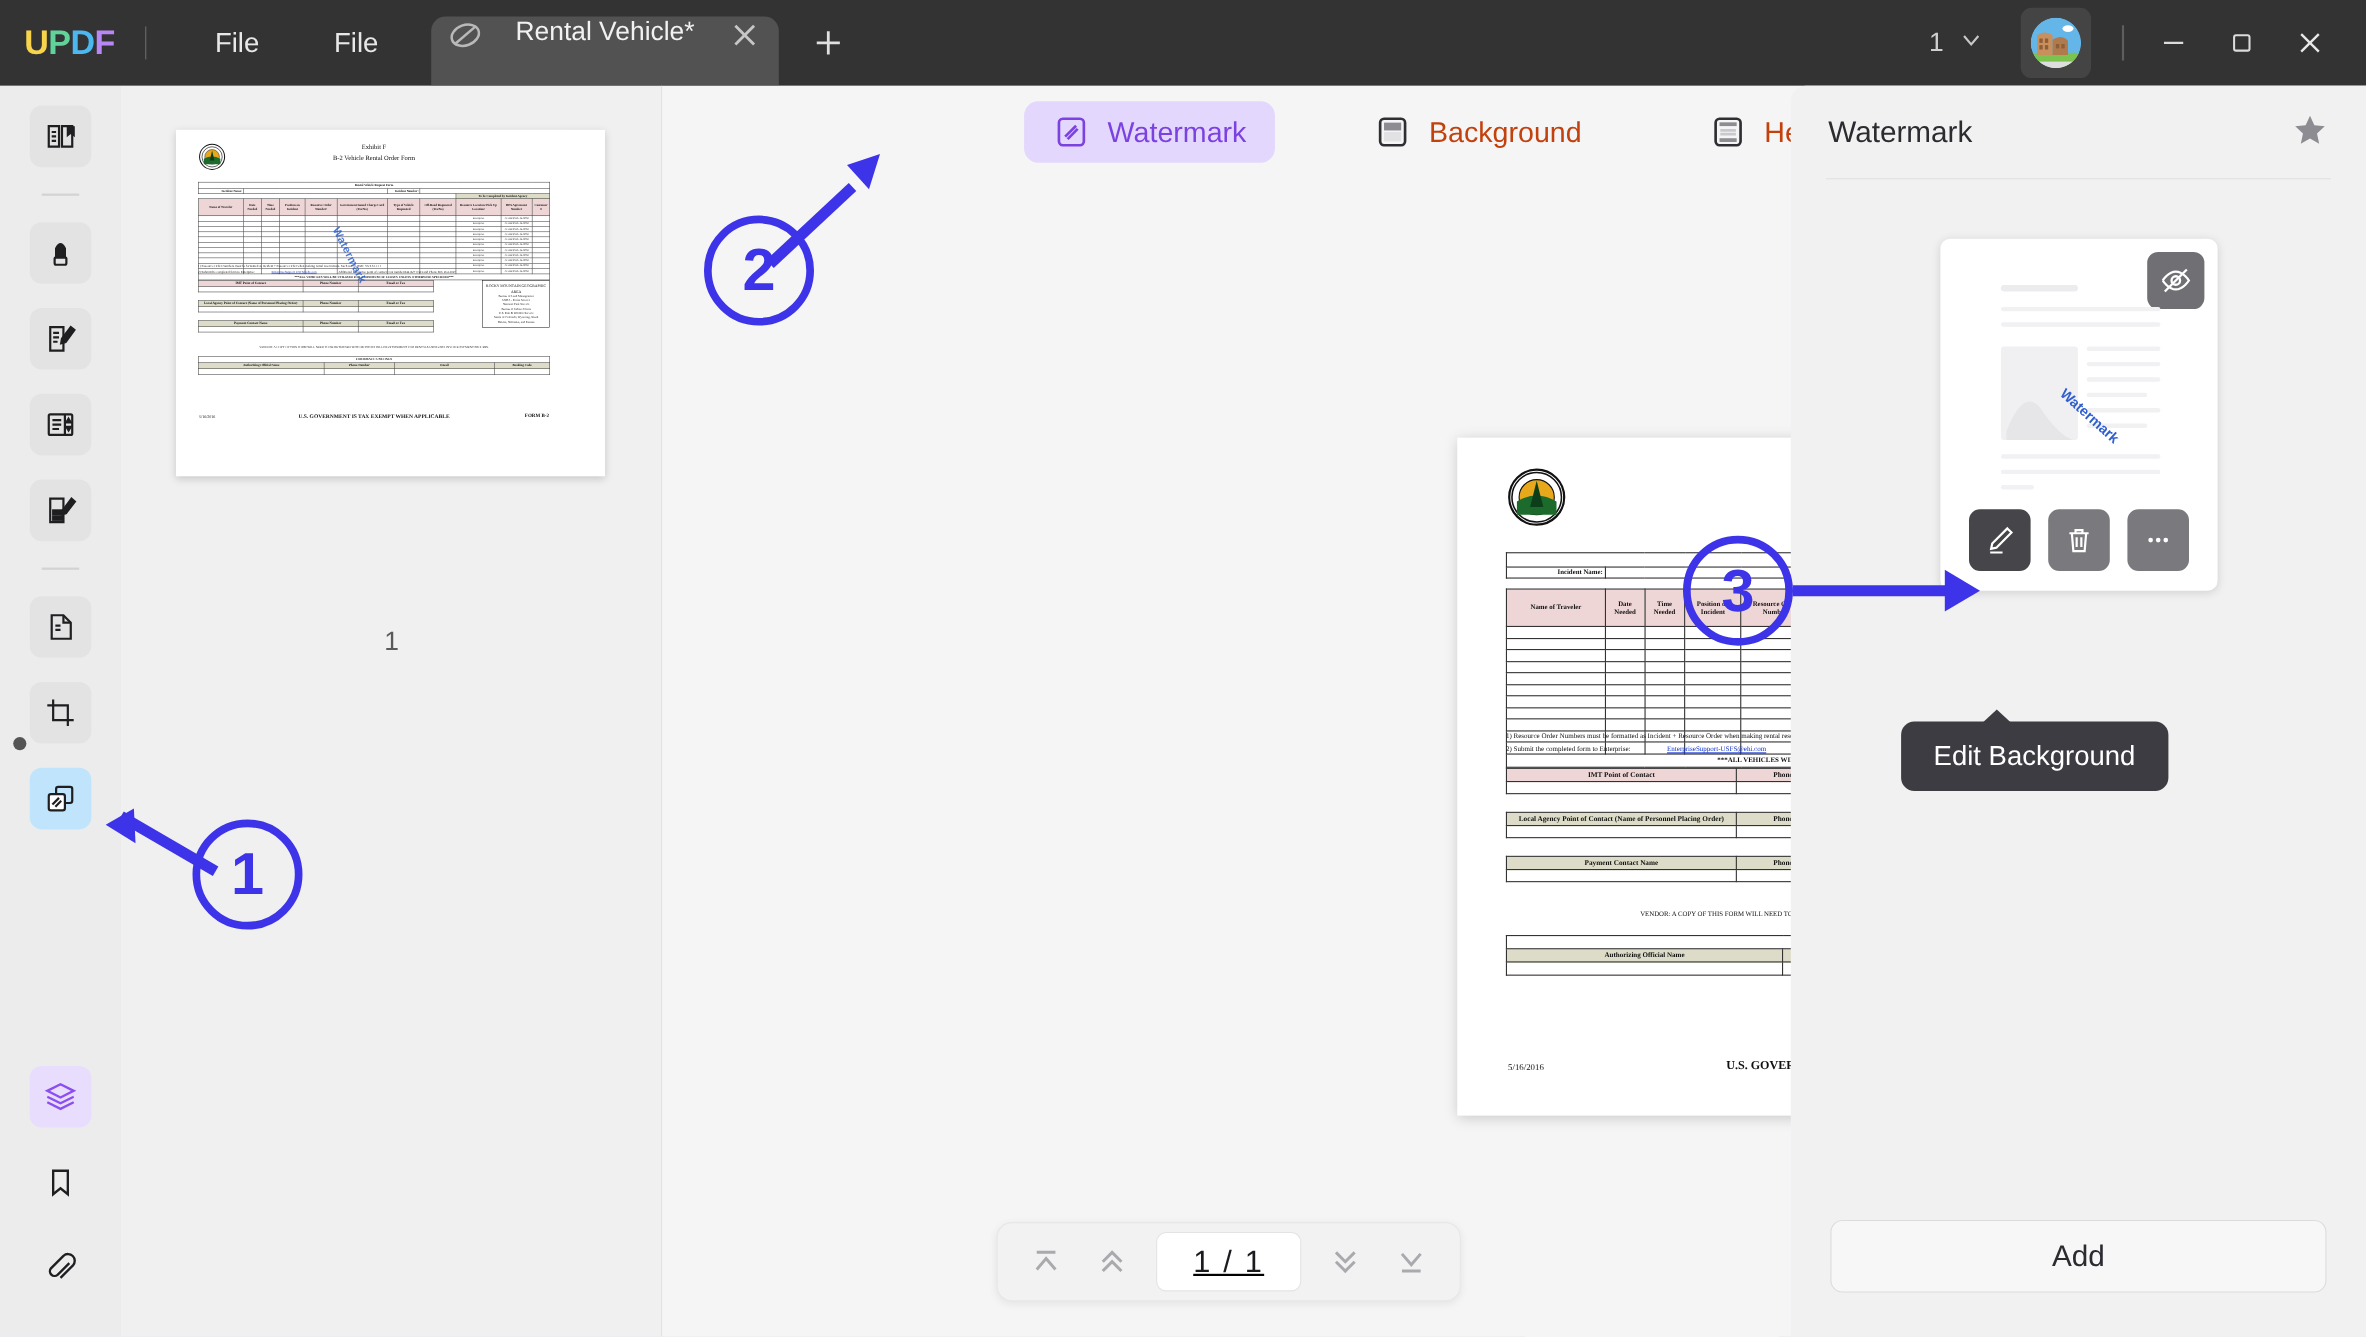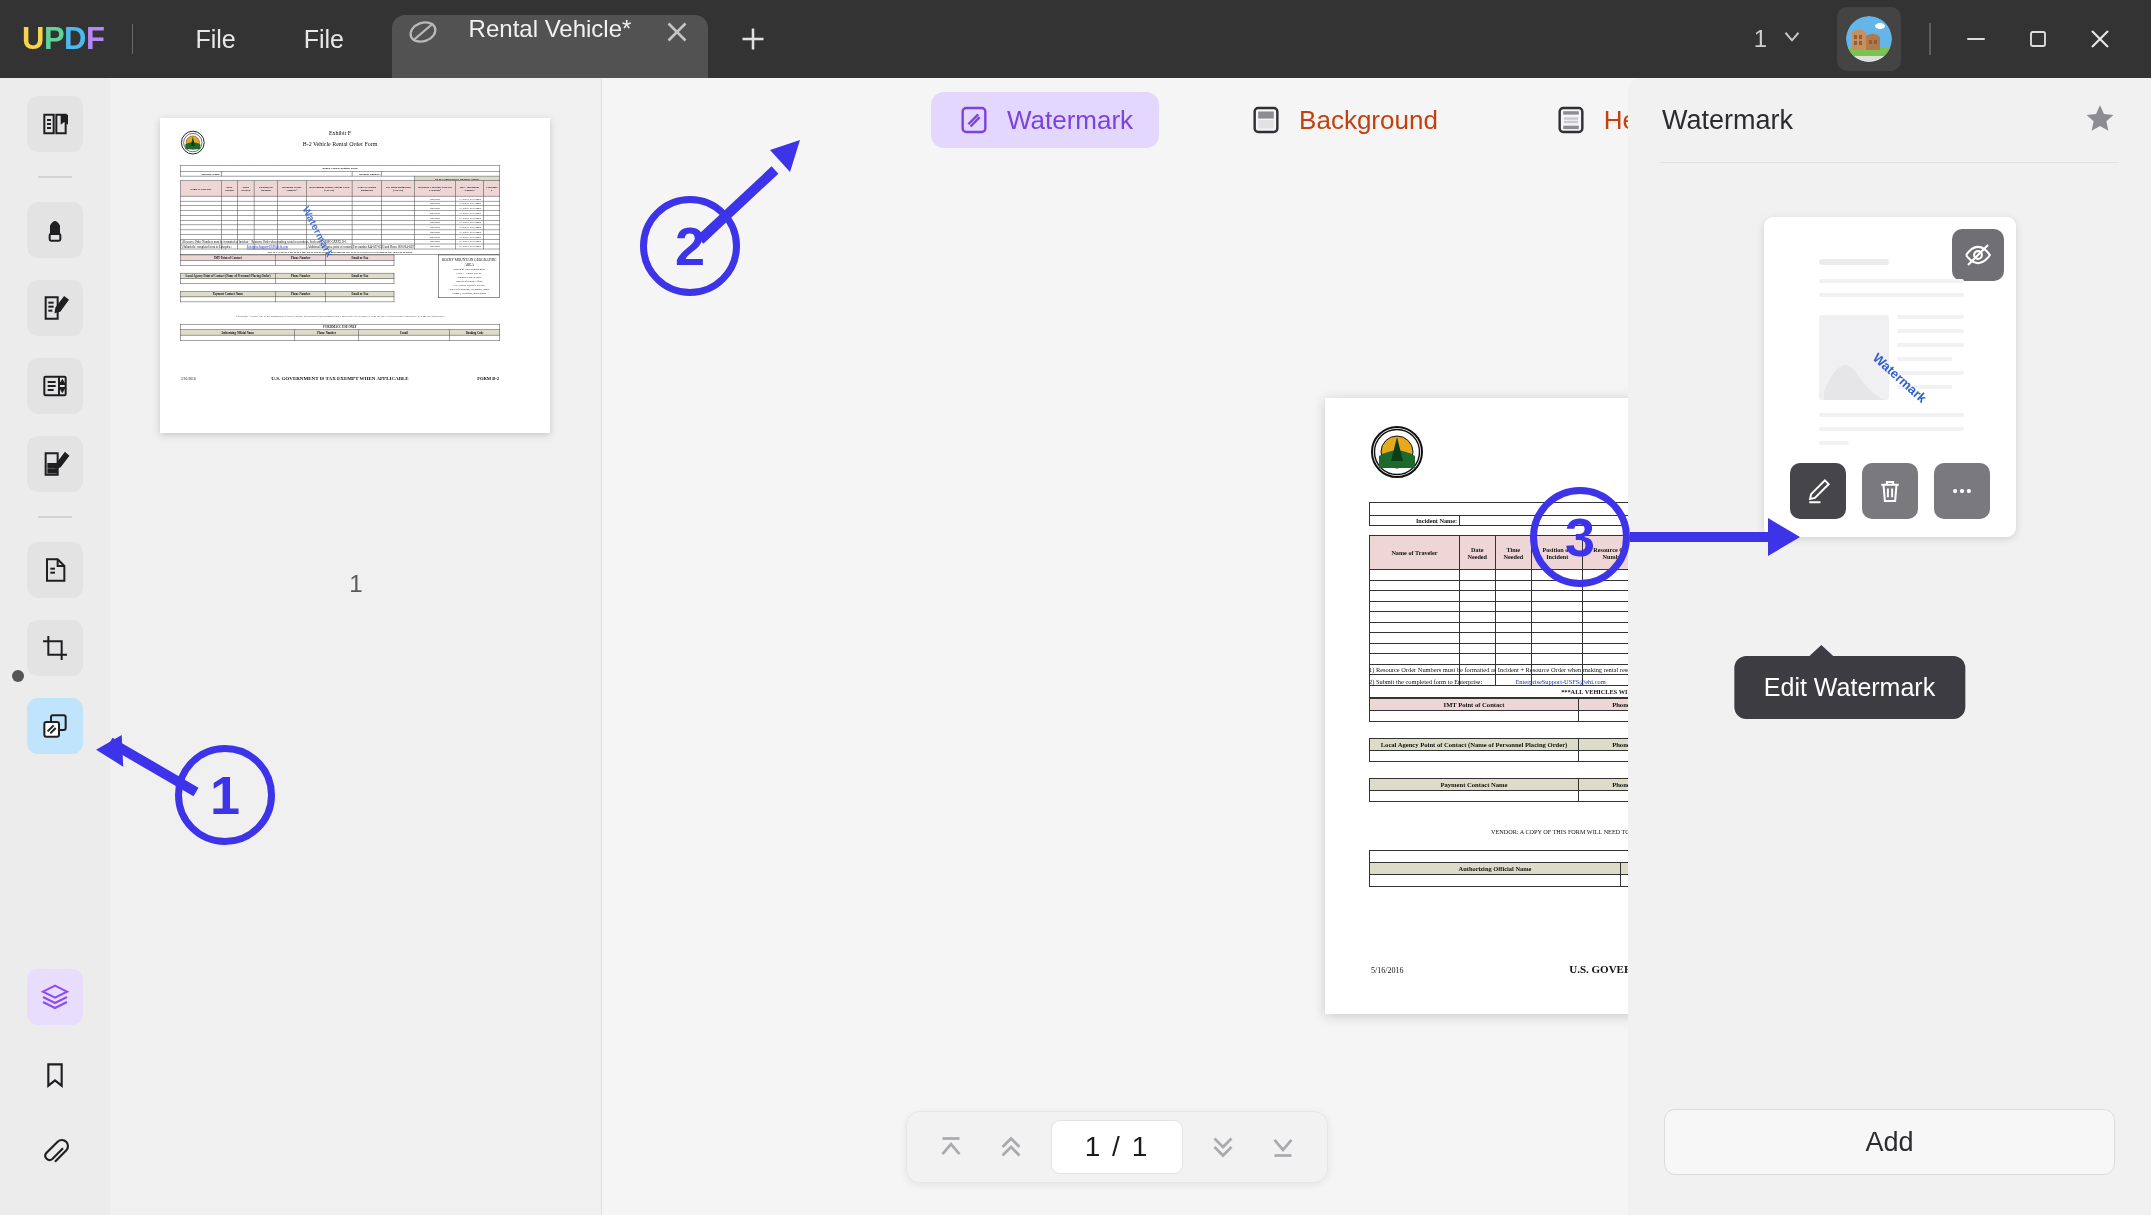--- a/index.html
+++ b/index.html
@@ -169,20 +169,21 @@
     display: flex; align-items: center; justify-content: center;
     font-size: 27px; color: #2b2b30;
   }
 
   
   .pagenav {
     position: absolute; left: 906px; bottom: 32px; width: 422px; height: 72px;
     background: #f2f2f3; border: 1px solid #e7e7e9; border-radius: 14px;
     display: flex; align-items: center; justify-content: center; gap: 20px;
     box-shadow: 0 2px 8px rgba(0,0,0,.07);
+    text-decoration: underline;
   }
   .nav-ico { width: 40px; height: 40px; display: flex; align-items: center; justify-content: center; }
   .page-box {
     width: 132px; height: 54px; background: #fff; border: 1px solid #e3e3e5;
     border-radius: 9px; display: flex; align-items: center; justify-content: center;
     font-size: 28px; color: #1b1b1f; letter-spacing: 2px;
   }
 
   
   .anno { position: absolute; pointer-events: none; }
@@ -1136,21 +1137,21 @@
         <div class="wm-act">
           <svg viewBox="0 0 24 24" width="30" height="30" fill="#fff">
             <circle cx="6.5" cy="12" r="1.7"></circle>
               <circle cx="12" cy="12" r="1.7"></circle>
               <circle cx="17.5" cy="12" r="1.7"></circle>
           </svg>
         </div>
       </div>
     </div>
 
-    <div class="tooltip">Edit Watermark</div>
+    <div class="tooltip">Edit Background</div>
 
     <div class="add-btn">
       <span>Add</span>
     </div>
   </div>
 
   <svg class="anno" style="left:0;top:0;width:2151px;height:1215px" viewBox="0 0 2151 1215">
 
     <g>
       <path d="M196 792 L110 742" stroke="#3d33e8" stroke-width="10" fill="none"></path>

